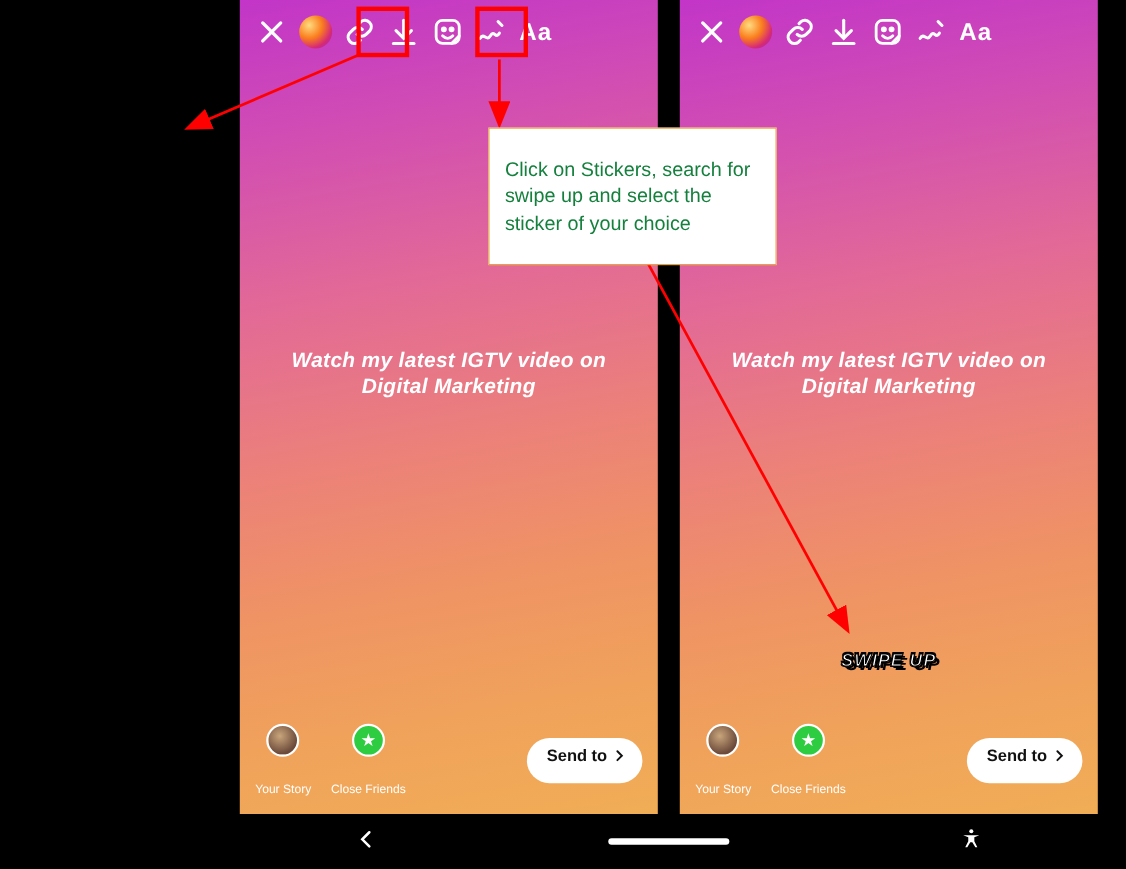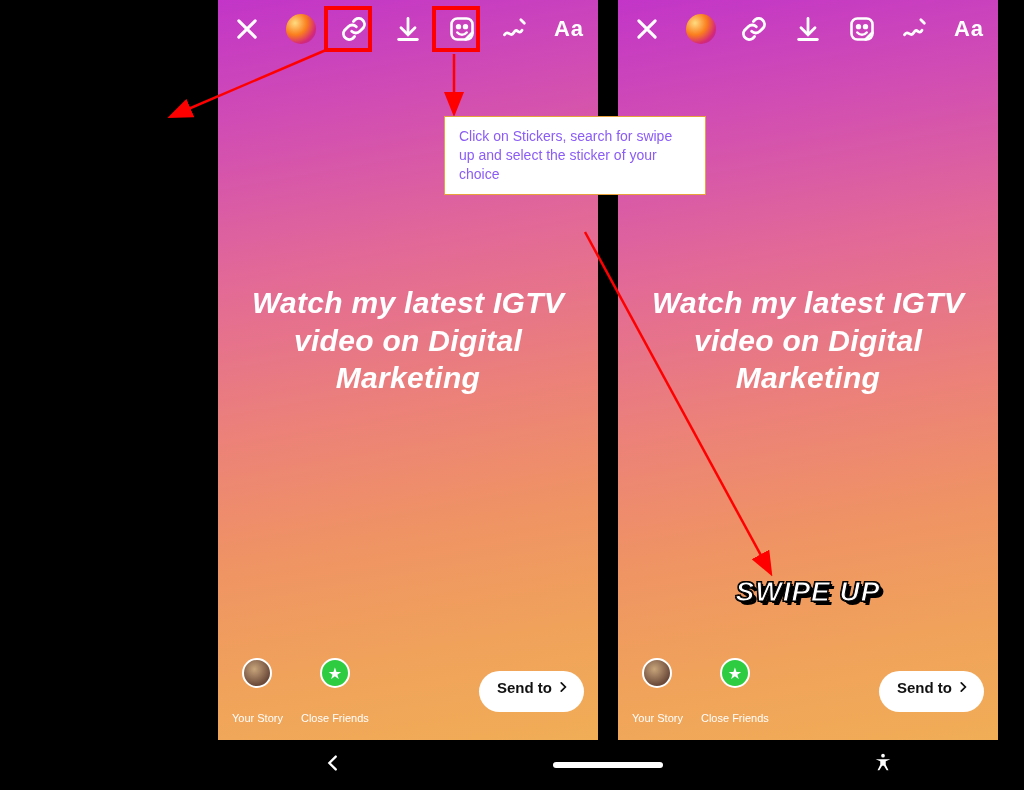--- a/index.html
+++ b/index.html
@@ -20,21 +20,20 @@
     background: linear-gradient(170deg,
       #c235c8 0%, #d04bb5 15%, #e26997 35%,
       #ec8278 55%, #ef9364 70%, #f0a25b 85%, #f1ad56 100%);
   }
   .phone.left  { left: 218px; }
   .phone.right { left: 618px; }
 
   .toolbar {
     display: flex;
     align-items: center;
-    justify-content: space-between;
     padding: 10px 12px 4px 12px;
     height: 52px;
     gap: 6px;
   }
   .tb-item {
     width: 34px; height: 34px;
     display: flex; align-items: center; justify-content: center;
     color: #fff; position: relative;
   }
   .tb-item svg { width: 28px; height: 28px; }
@@ -53,34 +52,34 @@
 
   .story-text {
     position: absolute;
     top: 46%;
     left: 50%;
     transform: translate(-50%, -50%);
     width: 86%;
     text-align: center;
     color: #fff;
     font-weight: 800;
-    font-size: 30px;
+    font-size: 19px;
     line-height: 1.25;
     font-style: italic;
     letter-spacing: 0.3px;
   }
 
   .swipe-up {
     position: absolute;
     left: 50%;
-    top: 576px;
+    top: 592px;
     transform: translateX(-50%);
     font-weight: 900;
     font-style: italic;
-    font-size: 28px;
+    font-size: 16px;
     color: #fff;
     letter-spacing: 1px;
     -webkit-text-stroke: 1px #000;
     text-shadow:
        2px 2px 0 #000,
        4px 4px 0 #000,
        -1px -1px 0 #000,
        1px -1px 0 #000,
        -1px 1px 0 #000;
   }
@@ -128,24 +127,24 @@
     color:#fff;
   }
   .nav-home{
     width:110px;height:6px;border-radius:4px;background:#fff;
   }
 
   .callout {
     position:absolute;
     background:#fff;
     border:1.5px solid #e8a23d;
-    padding:10px 14px;
-    font-size:14px;
+    padding:25px 14px;
+    font-size:18px;
     line-height:1.35;
-    color:#8b5cf6;
+    color:#15803d;
     width:262px;
     z-index:20;
   }
   svg.overlay {
     position:absolute;
     top:0;left:0;width:1024px;height:790px;
     pointer-events:none;
     z-index:15;
   }
 </style>

